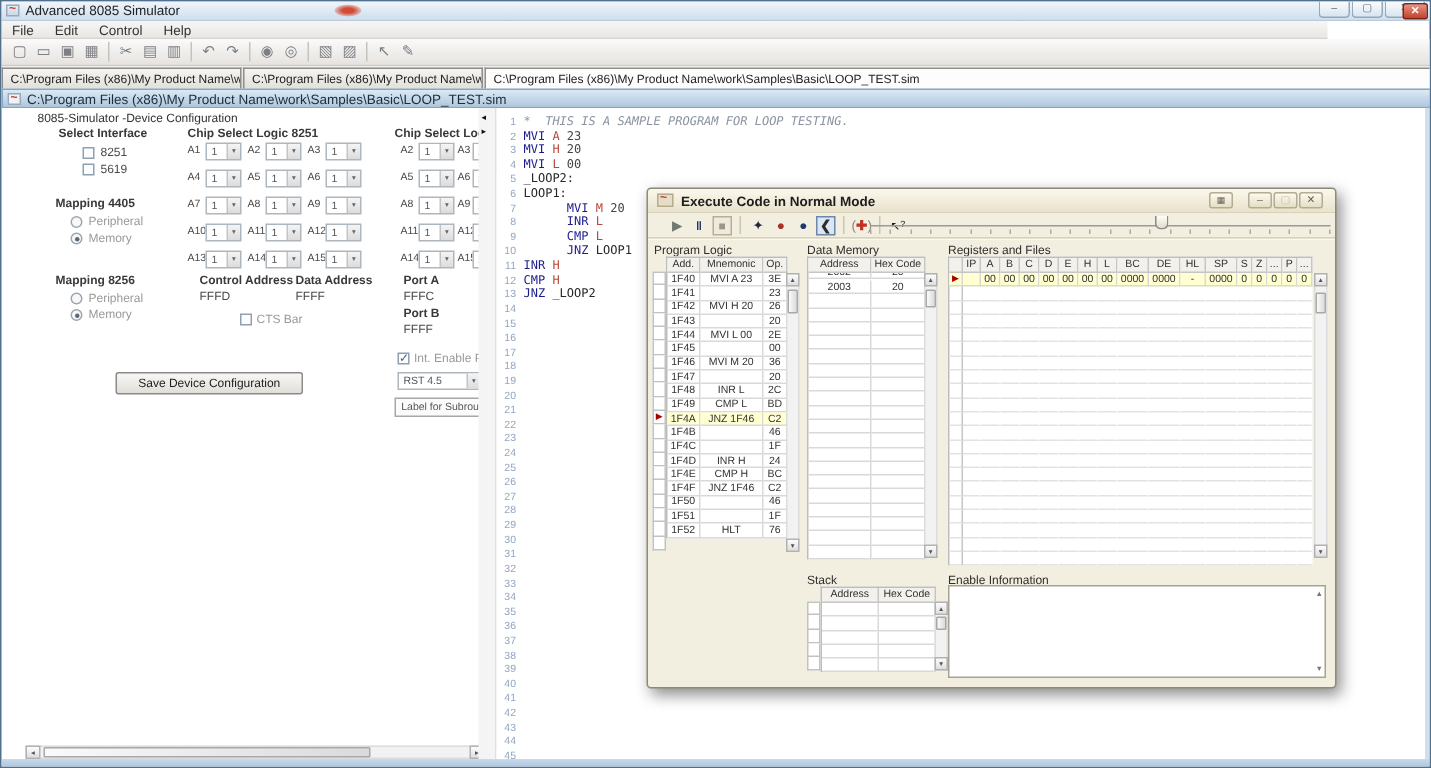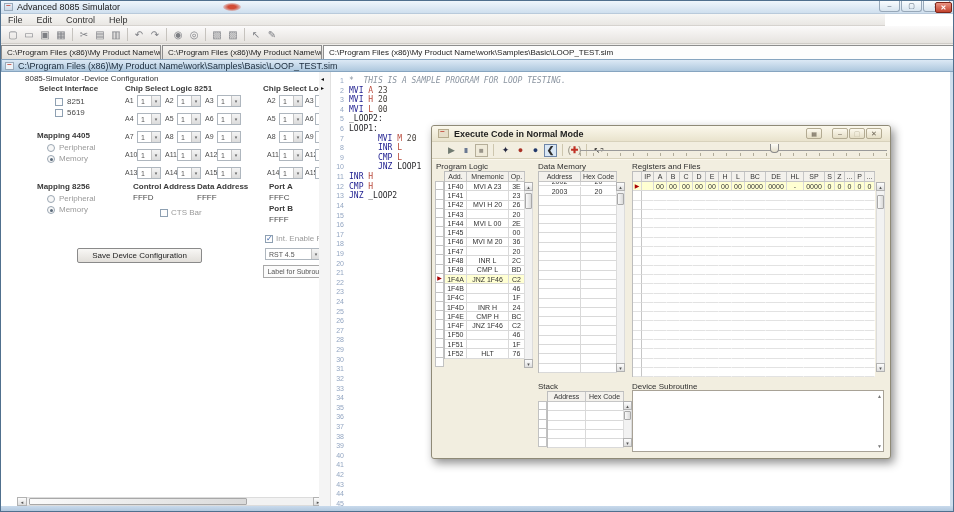--- a/index.html
+++ b/index.html
@@ -1214,21 +1214,21 @@
           <div class="tcell" style="width: 38px;"></div>
         </div>
       </div>
     <div id="stack-sb">
         <div class="sb-track" style="position: absolute; left: 191px; top: 275px; width: 9px; height: 46px;"></div>
         <div class="sb-btn" style="position: absolute; left: 191px; top: 275px; width: 9px; height: 9px; line-height: 8px;">▴</div>
         <div class="sb-thumb" style="position: absolute; left: 192px; top: 285px; width: 7px; height: 9px;"></div>
         <div class="sb-btn" style="position: absolute; left: 191px; top: 312px; width: 9px; height: 9px; line-height: 8px;">▾</div>
       </div>
 
-    <div class="sec-label" style="left:200px;top:256px">Device Subroutine</div>
+    <div class="sec-label" style="left:200px;top:256px">Enable Information</div>
     <div class="devbox" style="left:200px;top:264px;width:252px;height:62px">
       <span class="dev-ar" style="top:2px">▲</span>
       <span class="dev-ar" style="bottom:2px">▼</span>
       <span></span>
     </div>
   </div>
 
 </div>
 
 </body></html>

